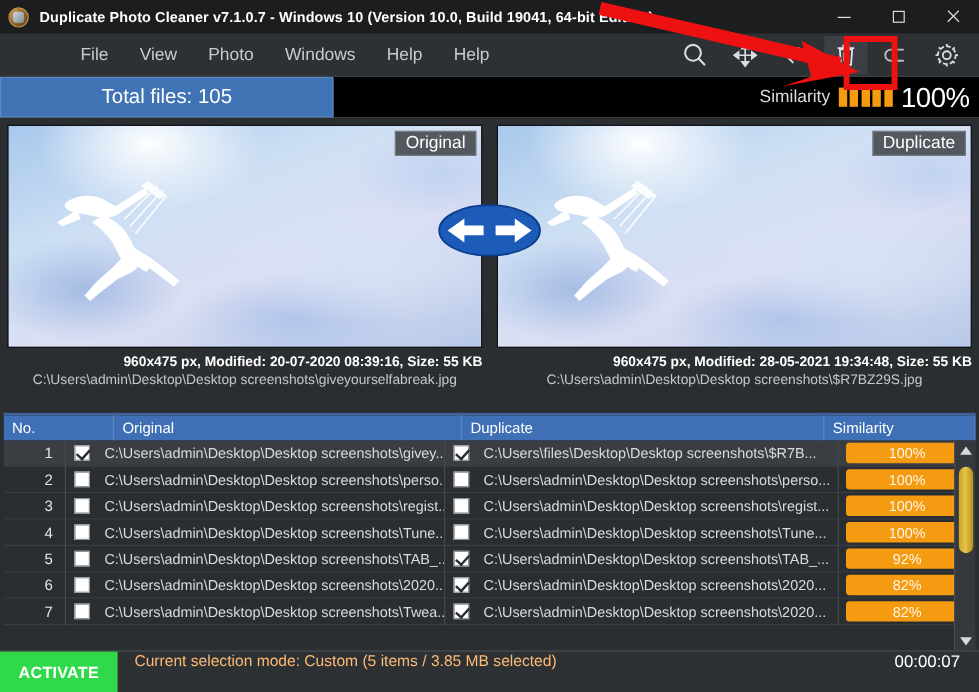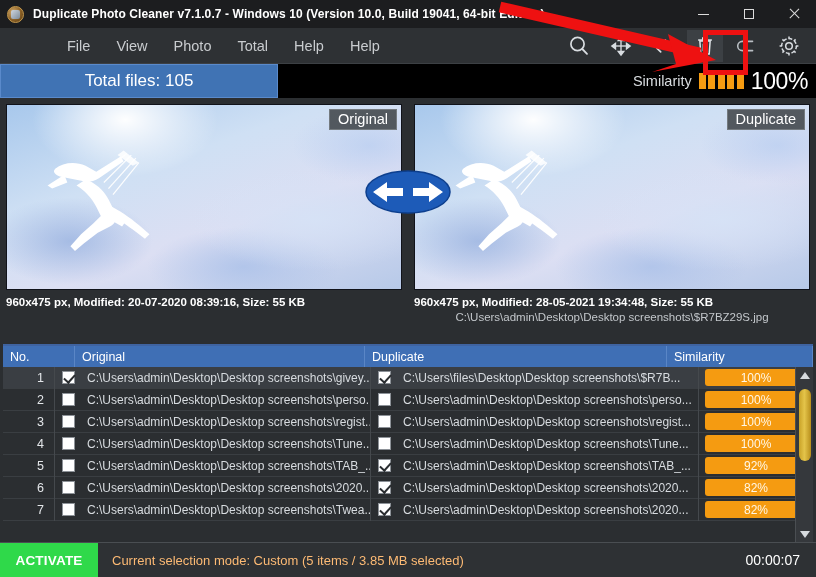--- a/index.html
+++ b/index.html
@@ -109,21 +109,21 @@
     border: 1px solid #11131a;
   }
   .glider { position: absolute; left: 4%; top: 24%; width: 48%; height: 62%; }
   .badge {
     position: absolute; top: 4px; right: 4px;
     background: rgba(62,66,70,0.86); color: #ffffff;
     font-size: 14.5px; padding: 1px 8px 2px 8px;
     border: 1px solid rgba(150,155,160,0.5);
   }
   .meta1 {
-    color: #ffffff; font-size: 11.5px; font-weight: bold; text-align: left;
+    color: #ffffff; font-size: 11.5px; font-weight: bold; text-align: right;
     margin-top: 6px; white-space: nowrap; overflow: hidden;
   }
   .meta2 {
     color: #c3c7cb; font-size: 11.5px; text-align: center;
     margin-top: 3px; white-space: nowrap; overflow: hidden;
   }
   .swap {
     position: absolute; left: 50%; top: 71px; transform: translateX(-50%);
     width: 86px; height: 46px; z-index: 5;
   }
@@ -131,21 +131,21 @@
   
   .tablewrap {
     flex: 1; margin: 6px 3px 0 3px; display: flex; flex-direction: column;
     border-top: 2px solid #3f63a0; overflow: hidden; background: #2b2e31;
   }
   .thead { display: flex; height: 21px; background: #3f6fb5; flex: none; }
   .th {
     color: #ffffff; font-size: 12.5px; display: flex; align-items: center;
     padding-left: 7px; border-right: 1px solid #5a86c6; height: 21px;
   }
-  .c-no   { width: 72px; }
+  .c-no   { width: 92px; }
   .c-orig { width: 290px; }
   .c-dupe { width: 302px; }
   .c-sim  { flex: 1; }
   .tbody { flex: 1; display: flex; flex-direction: column; overflow: hidden; position: relative; }
   .rows { flex: 1; }
   .row {
     display: flex; height: 22px; align-items: center;
     border-bottom: 1px solid #3a3e42; background: #2b2e31;
   }
   .row.selected { background: #3a3e43; }
@@ -198,21 +198,21 @@
   }
   .vs-track { flex: 1; width: 18px; position: relative; }
   .vs-thumb {
     position: absolute; left: 3px; top: 6px; width: 12px; height: 72px;
     background: linear-gradient(90deg,#c9a227 0%, #e4c44a 45%, #b88f1c 100%);
     border-radius: 6px;
   }
 
   
   .statusbar {
-    height: 35px; flex: none; background: #2e3134; display: flex; align-items: center;
+    height: 35px; flex: none; background: #2e3134; display: flex; align-items: flex-start;
     border-top: 1px solid #4a4e52;
   }
   .activate {
     width: 98px; height: 35px; background: #2fd94a; color: #ffffff;
     font-size: 13.5px; font-weight: bold; letter-spacing: 0.2px;
     display: flex; align-items: center; justify-content: center;
   }
   .status-text { color: #fdba74; font-size: 13px; margin-left: 14px; }
   .timer { color: #ffffff; font-size: 14px; margin-left: auto; margin-right: 16px; }
 
@@ -241,21 +241,21 @@
       <div class="winbtn close">
         <span class="ico-cls"></span>
       </div>
     </div>
   </div>
 
   <div class="menubar">
     <div class="menu-item">File</div>
     <div class="menu-item">View</div>
     <div class="menu-item">Photo</div>
-    <div class="menu-item">Total</div>
+    <div class="menu-item">Windows</div>
     <div class="menu-item">Help</div>
     <div class="menu-item">Help</div>
 
     <div class="toolbar">
       <div class="tool-btn">
         <svg width="24" height="24" viewBox="0 0 24 24">
           <circle cx="10.5" cy="10" r="6.6" fill="none" stroke="#d9dde1" stroke-width="1.7"></circle>
           <line x1="15.3" y1="15" x2="20" y2="19.8" stroke="#d9dde1" stroke-width="1.8" stroke-linecap="round"></line>
         </svg>
       </div>
@@ -343,20 +343,21 @@
           <g stroke="#ffffff" stroke-width="1.6" fill="none" opacity="0.95">
             <path d="M76 36 L112 6"></path>
             <path d="M82 44 L118 8"></path>
             <path d="M88 52 L124 12"></path>
             <path d="M94 60 L128 18"></path>
           </g>
         </svg>
         <div class="badge">Original</div>
       </div>
       <div class="meta1">960x475 px, Modified: 20-07-2020 08:39:16, Size: 55 KB</div>
+      <div class="meta2">C:\Users\admin\Desktop\Desktop screenshots\giveyourselfabreak.jpg</div>
     </div>
 
     <div class="pane">
       <div class="thumb">
         <svg class="glider" viewBox="0 0 200 150" preserveAspectRatio="xMidYMid meet">
           <g fill="#ffffff">
             <path d="M108 2 L128 18 L120 22 L100 8 Z" opacity="0.85"></path>
             <path d="M18 26 C28 18 44 16 58 22 L72 30 L104 10 L108 16 L76 38
                      C70 42 62 44 54 42 L24 36 C18 34 14 30 18 26 Z"></path>
             <path d="M30 34 L14 44 L8 48 L14 52 L34 44 Z"></path>

